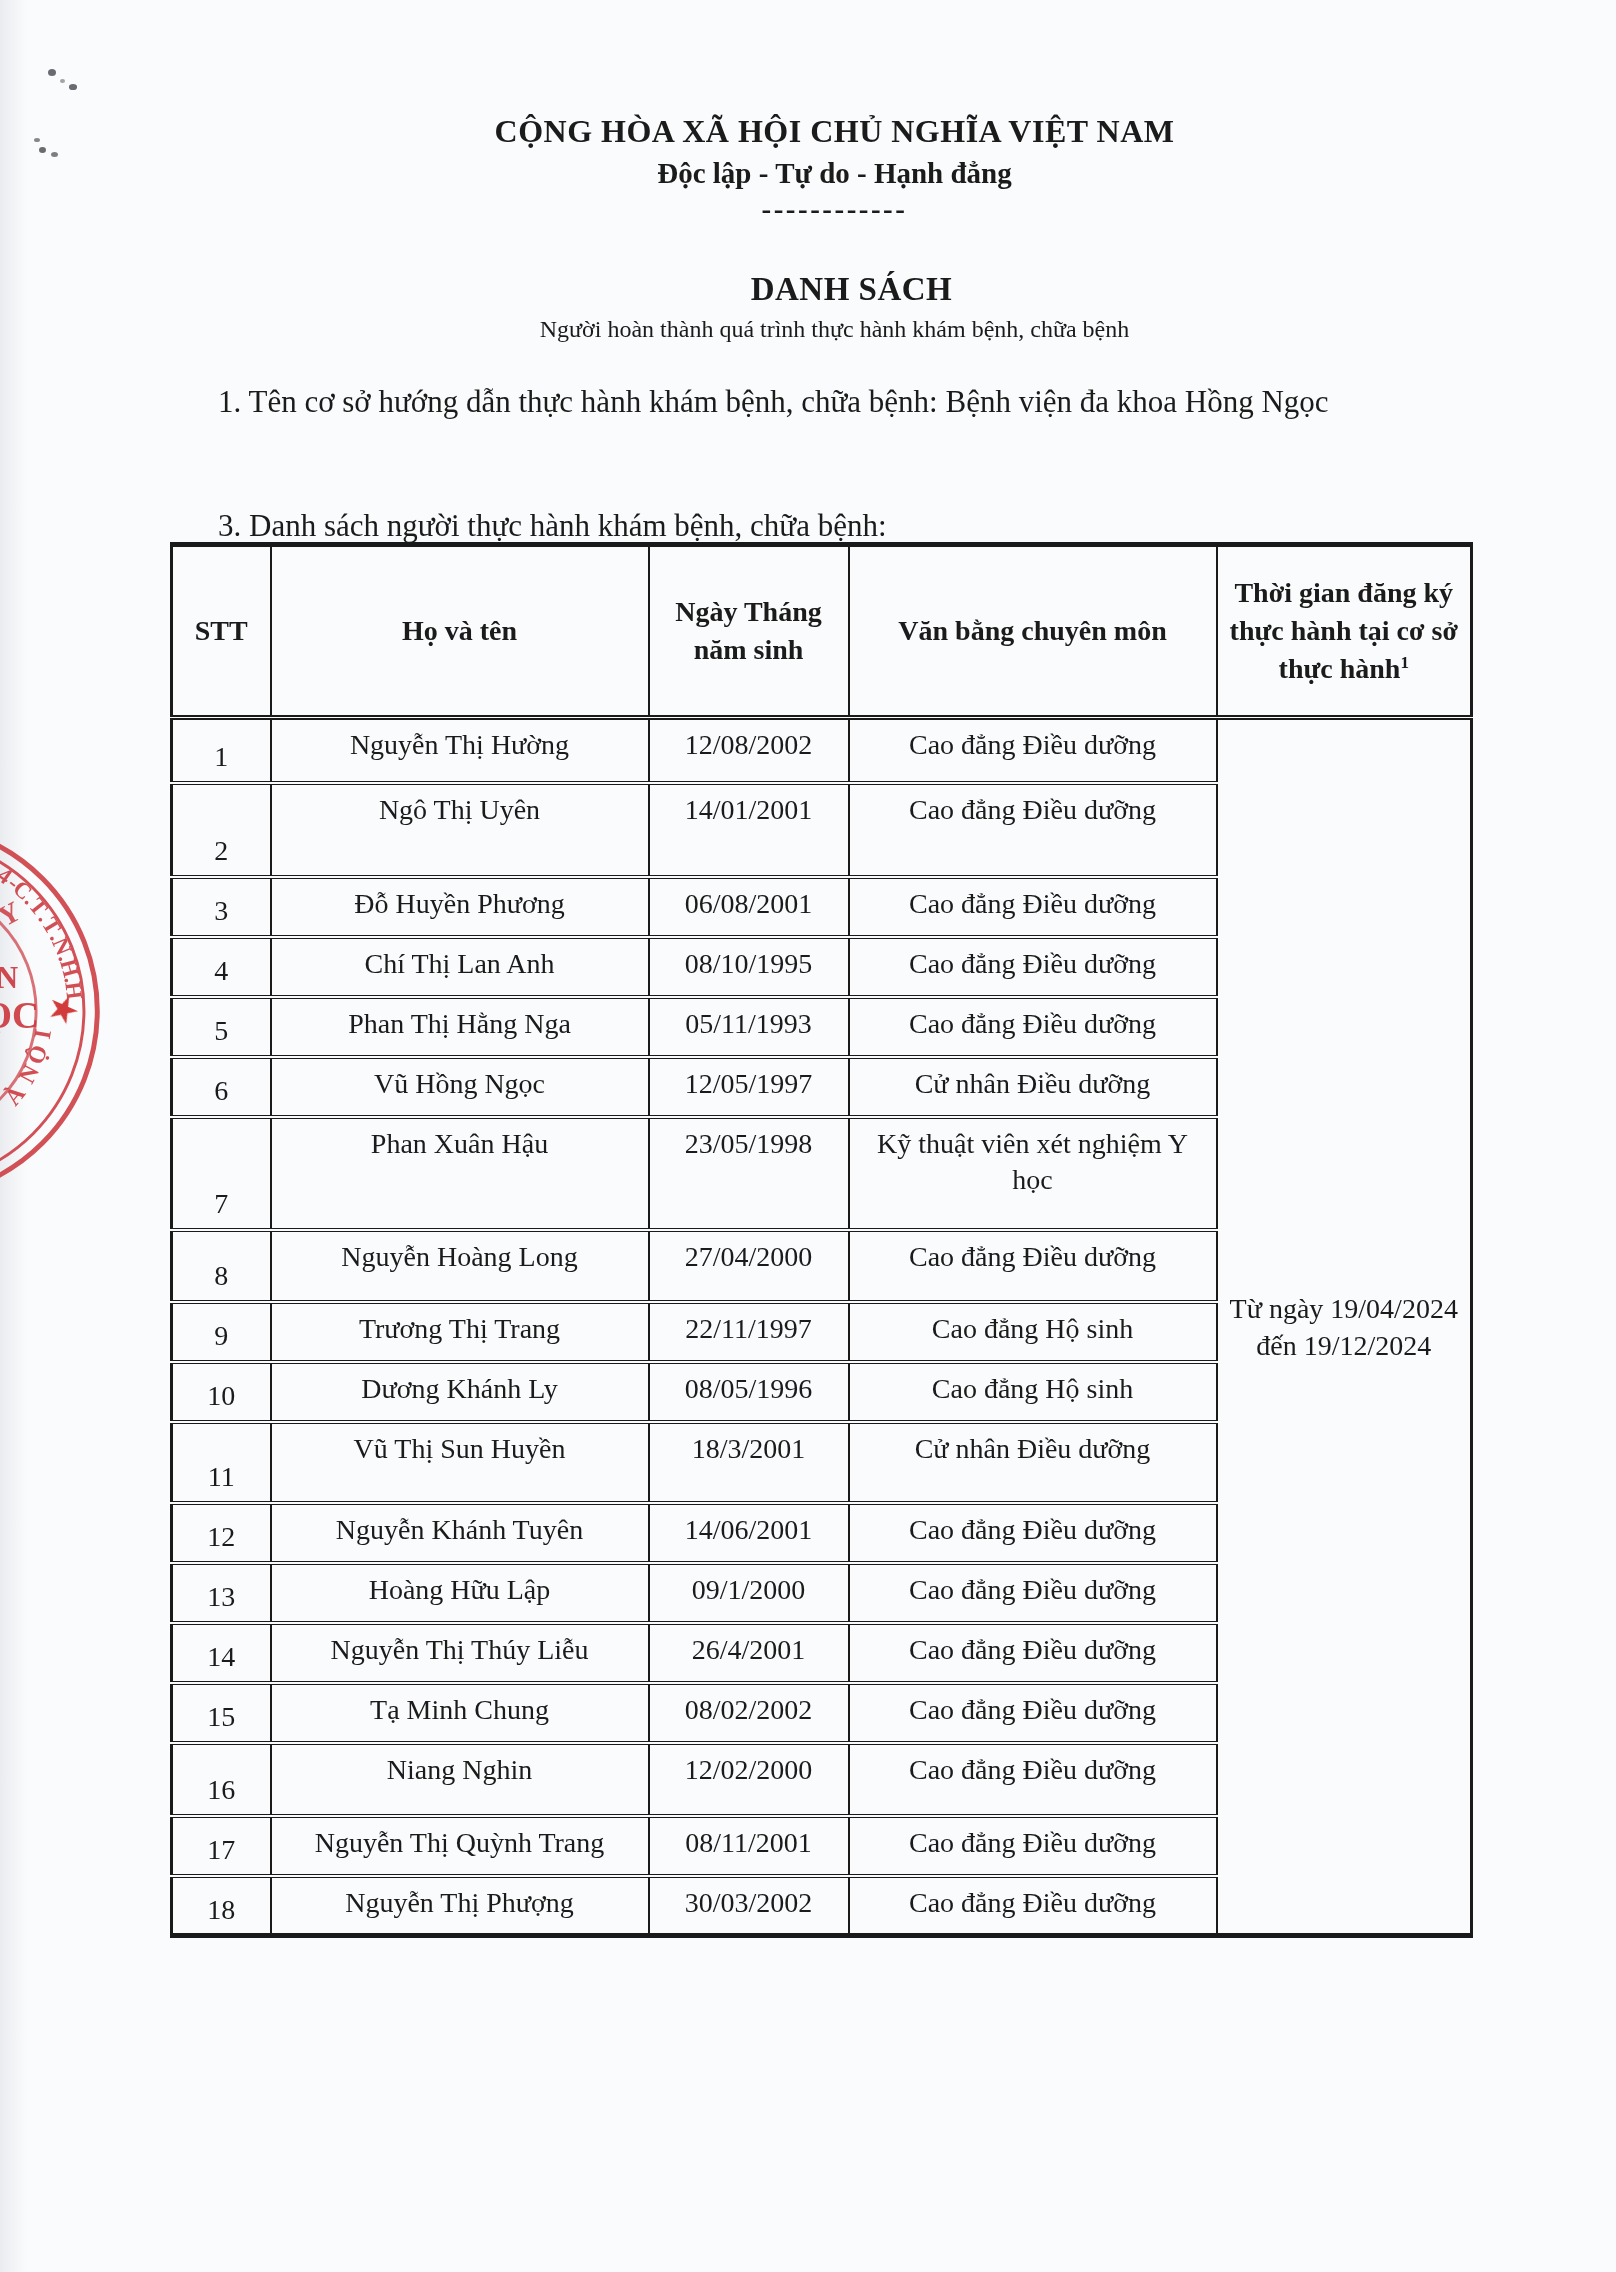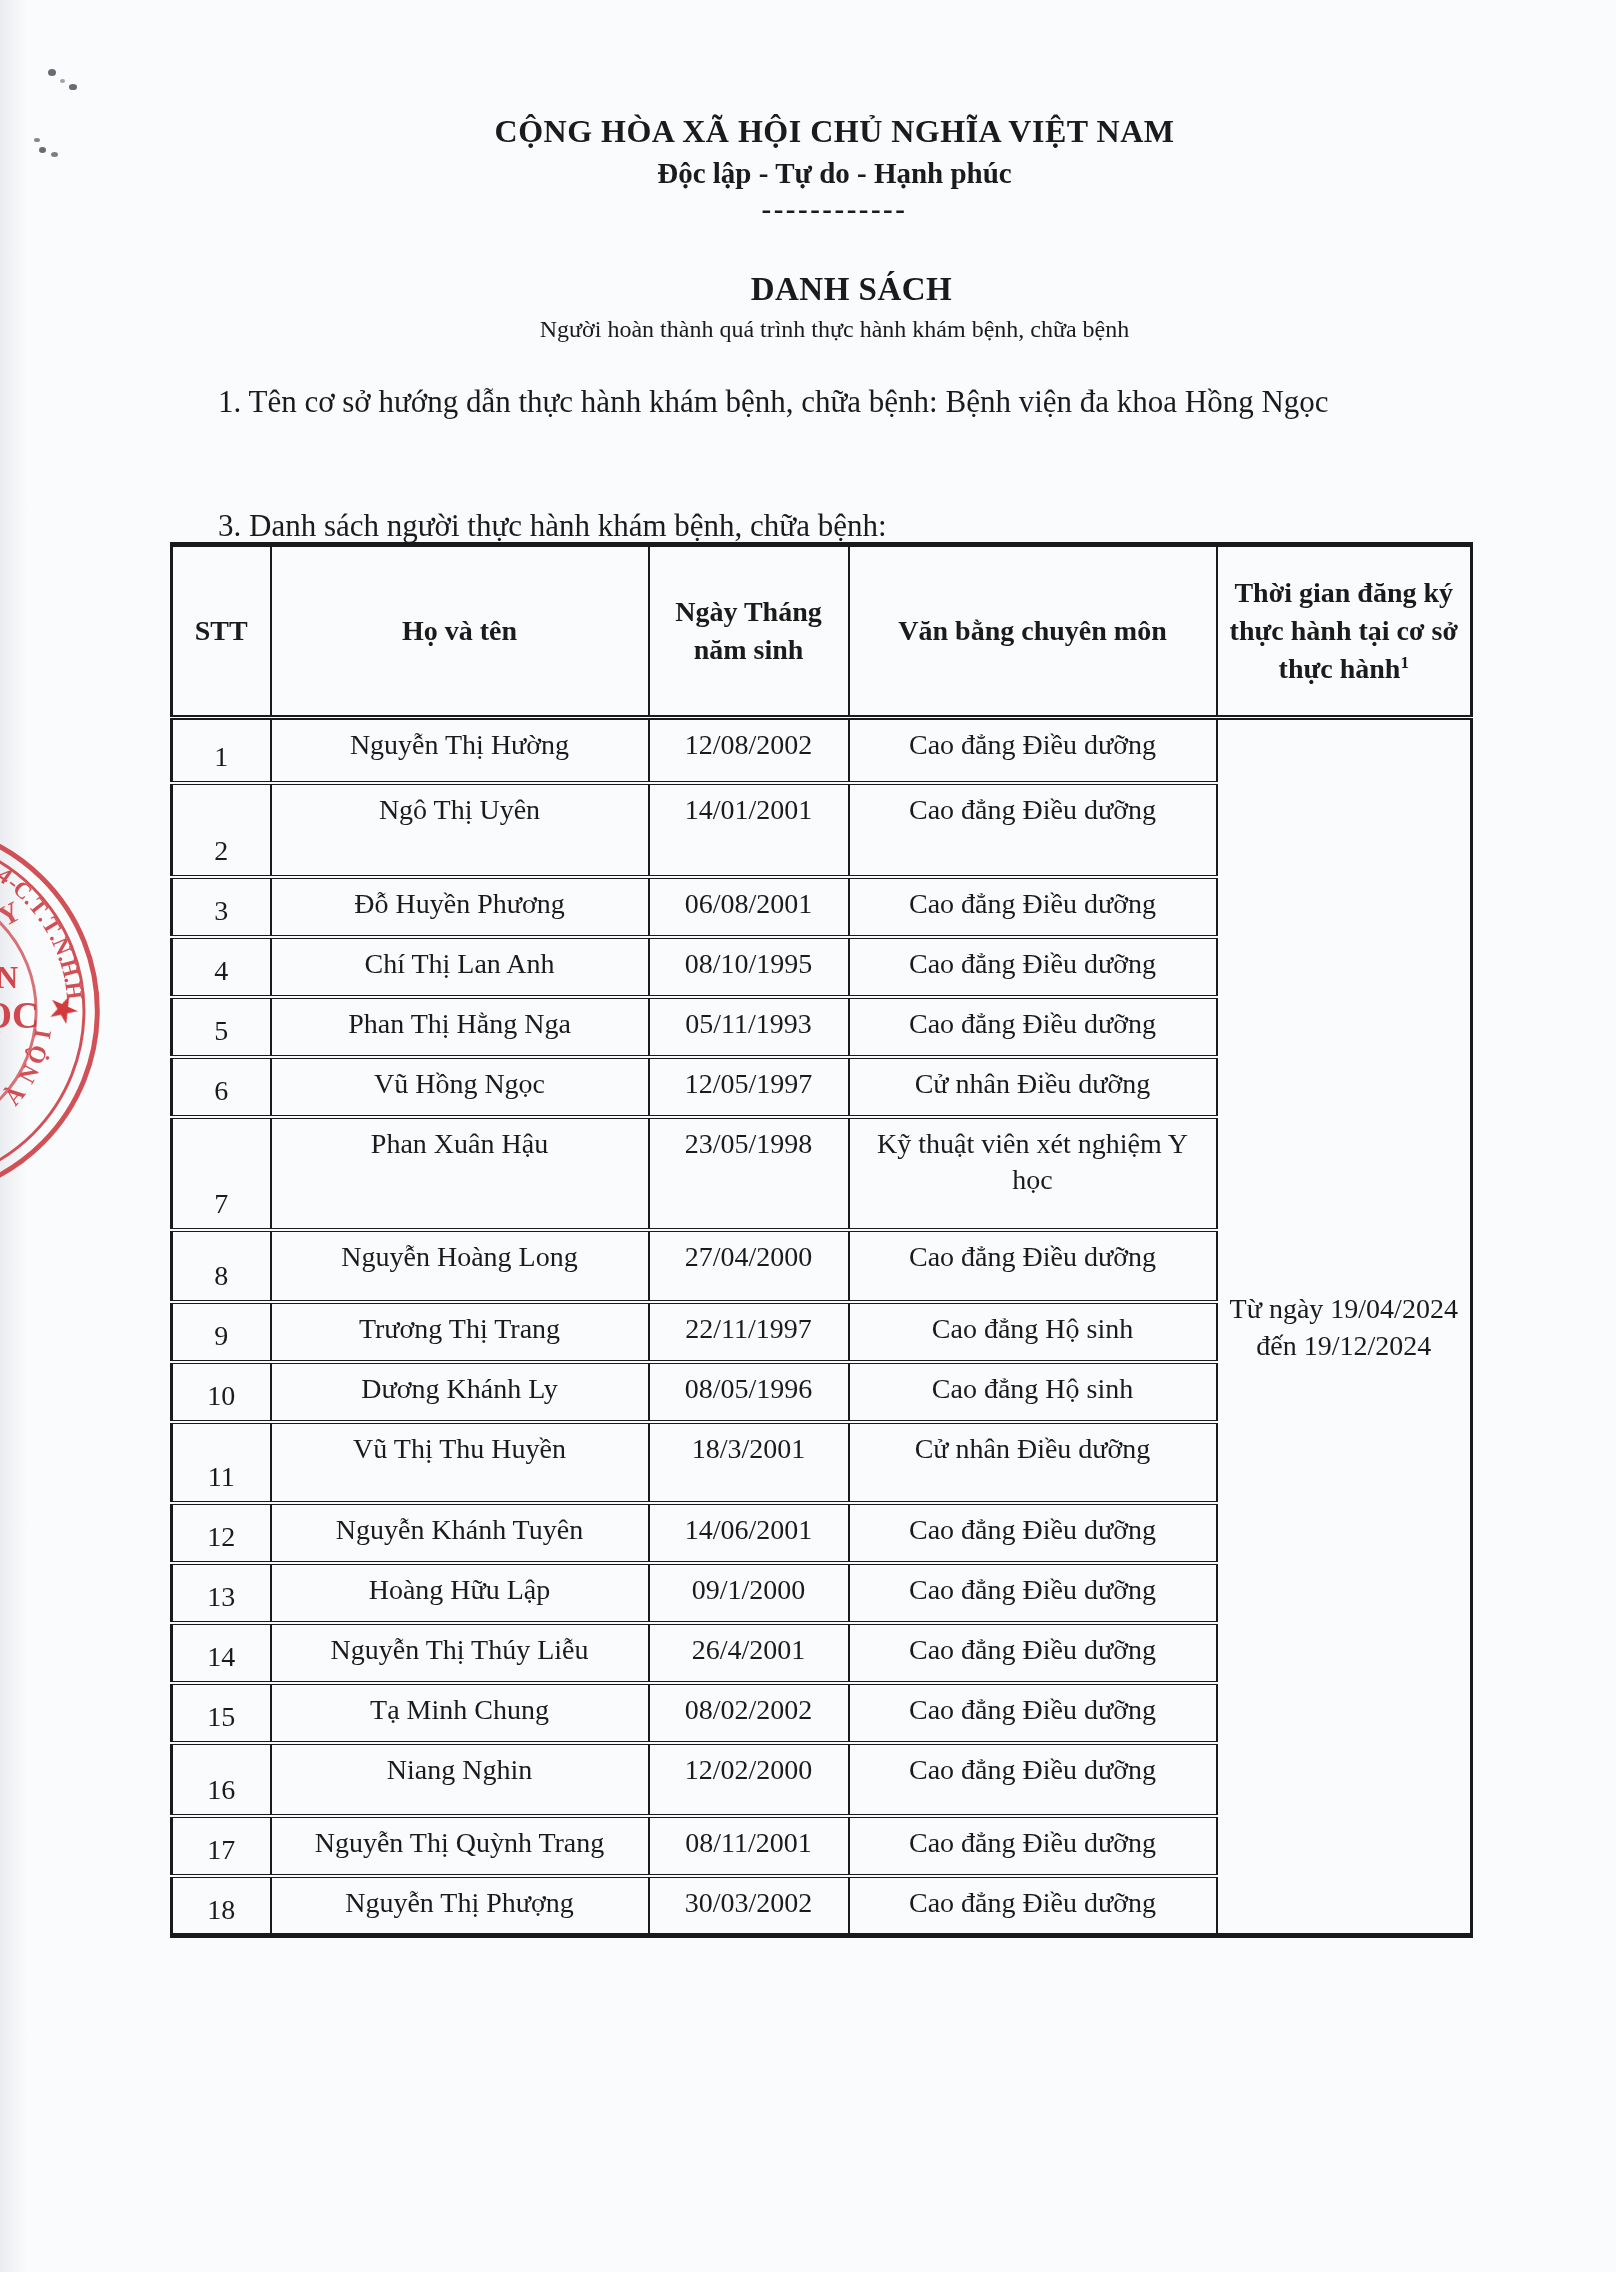--- a/index.html
+++ b/index.html
@@ -63,21 +63,21 @@
 
   <div class="speck" style="left:48px;  top:69px; width:8px; height:7px;"></div>
   <div class="speck" style="left:60px; top:79px; width:5px; height:4.4px; opacity:.45;"></div>
   <div class="speck" style="left:69px; top:84px; width:8.4px; height:6px;"></div>
   <div class="speck" style="left:34px;  top:138px; width:6px; height:4px; opacity:.6;"></div>
   <div class="speck" style="left:39px;  top:147px; width:7.4px; height:6.4px;"></div>
   <div class="speck" style="left:51px; top:152px; width:7px; height:5px; opacity:.65;"></div>
 
   <div class="header-block">
     <div class="nat-title">CỘNG HÒA XÃ HỘI CHỦ NGHĨA VIỆT NAM</div>
-    <div class="motto">Độc lập - Tự do - Hạnh phúc</div>
+    <div class="motto">Độc lập - Tự do - Hạnh đẳng</div>
     <div class="motto-dash">------------</div>
     <div class="doc-title">DANH SÁCH</div>
     <div class="doc-sub">Người hoàn thành quá trình thực hành khám bệnh, chữa bệnh</div>
   </div>
 
   <div class="intro-item intro-1">1. Tên cơ sở hướng dẫn thực hành khám bệnh, chữa bệnh: Bệnh viện đa khoa Hồng Ngọc</div>
   <div class="intro-item intro-3">3. Danh sách người thực hành khám bệnh, chữa bệnh:</div>
 
   <table class="list-table">
     <colgroup>
@@ -153,21 +153,21 @@
           <td class="cell-degree">Cao đẳng Hộ sinh</td>
         </tr>
         <tr>
           <td class="cell-stt">10</td>
           <td class="cell-name">Dương Khánh Ly</td>
           <td class="cell-dob">08/05/1996</td>
           <td class="cell-degree">Cao đẳng Hộ sinh</td>
         </tr>
         <tr>
           <td class="cell-stt">11</td>
-          <td class="cell-name">Vũ Thị Thu Huyền</td>
+          <td class="cell-name">Vũ Thị Sun Huyền</td>
           <td class="cell-dob">18/3/2001</td>
           <td class="cell-degree">Cử nhân Điều dưỡng</td>
         </tr>
         <tr>
           <td class="cell-stt">12</td>
           <td class="cell-name">Nguyễn Khánh Tuyên</td>
           <td class="cell-dob">14/06/2001</td>
           <td class="cell-degree">Cao đẳng Điều dưỡng</td>
         </tr>
         <tr>

